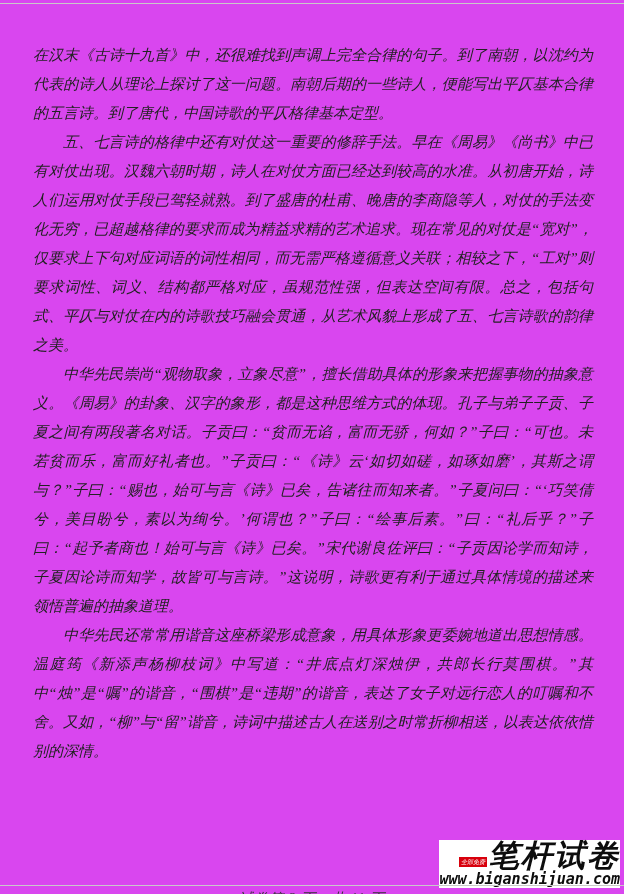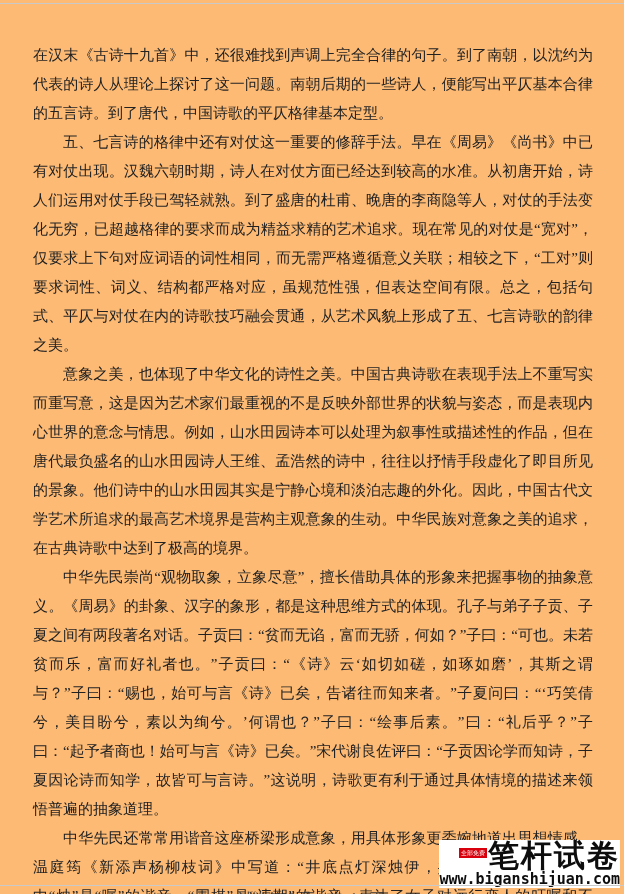--- a/index.html
+++ b/index.html
@@ -3,21 +3,21 @@
 <meta charset="utf-8">
 <style>
   html, body { margin: 0; padding: 0; }
   body {
     width: 624px; height: 894px;
     background: #ffffff;
     font-family: "Liberation Serif", "DejaVu Serif", serif;
     position: relative;
     overflow: hidden;
   }
-  .page { position: absolute; inset: 0; background: #fdba74; }
+  .page { position: absolute; inset: 0; background: #d946ef; font-style: italic; }
   .edge-line {
     position: absolute; left: 0; right: 0; height: 1px;
     background: #c9c9c9;
   }
   .edge-line.top { top: 3px; }
   .edge-line.bottom { top: 885px; }
   .content {
     position: absolute;
     left: 33px; right: 31px; top: 41px;
     color: #222222;
@@ -38,21 +38,21 @@
     margin-top: 48px;
   }
   .logo {
     position: absolute;
     right: 4px; bottom: 6px;
     text-align: right;
     background: #ffffff;
   }
   .logo-top {
     display: flex;
-    align-items: center;
+    align-items: flex-end;
     justify-content: flex-end;
   }
   .free-badge {
     display: inline-block;
     background: #d8000c;
     color: #ffffff;
     font-size: 6px;
     line-height: 1;
     padding: 2px 2px;
     margin: 0 1px 4px 0;
@@ -80,21 +80,20 @@
 </head>
 <body>
 
 <div class="page">
 
   <div class="edge-line top"></div>
 
   <div class="content">
     <p class="para first">在汉末《古诗十九首》中，还很难找到声调上完全合律的句子。到了南朝，以沈约为代表的诗人从理论上探讨了这一问题。南朝后期的一些诗人，便能写出平仄基本合律的五言诗。到了唐代，中国诗歌的平仄格律基本定型。</p>
     <p class="para">五、七言诗的格律中还有对仗这一重要的修辞手法。早在《周易》《尚书》中已有对仗出现。汉魏六朝时期，诗人在对仗方面已经达到较高的水准。从初唐开始，诗人们运用对仗手段已驾轻就熟。到了盛唐的杜甫、晚唐的李商隐等人，对仗的手法变化无穷，已超越格律的要求而成为精益求精的艺术追求。现在常见的对仗是“宽对”，仅要求上下句对应词语的词性相同，而无需严格遵循意义关联；相较之下，“工对”则要求词性、词义、结构都严格对应，虽规范性强，但表达空间有限。总之，包括句式、平仄与对仗在内的诗歌技巧融会贯通，从艺术风貌上形成了五、七言诗歌的韵律之美。</p>
-    <p class="para">意象之美，也体现了中华文化的诗性之美。中国古典诗歌在表现手法上不重写实而重写意，这是因为艺术家们最重视的不是反映外部世界的状貌与姿态，而是表现内心世界的意念与情思。例如，山水田园诗本可以处理为叙事性或描述性的作品，但在唐代最负盛名的山水田园诗人王维、孟浩然的诗中，往往以抒情手段虚化了即目所见的景象。他们诗中的山水田园其实是宁静心境和淡泊志趣的外化。因此，中国古代文学艺术所追求的最高艺术境界是营构主观意象的生动。中华民族对意象之美的追求，在古典诗歌中达到了极高的境界。</p>
     <p class="para">中华先民崇尚“观物取象，立象尽意”，擅长借助具体的形象来把握事物的抽象意义。《周易》的卦象、汉字的象形，都是这种思维方式的体现。孔子与弟子子贡、子夏之间有两段著名对话。子贡曰：“贫而无谄，富而无骄，何如？”子曰：“可也。未若贫而乐，富而好礼者也。”子贡曰：“《诗》云‘如切如磋，如琢如磨’，其斯之谓与？”子曰：“赐也，始可与言《诗》已矣，告诸往而知来者。”子夏问曰：“‘巧笑倩兮，美目盼兮，素以为绚兮。’何谓也？”子曰：“绘事后素。”曰：“礼后乎？”子曰：“起予者商也！始可与言《诗》已矣。”宋代谢良佐评曰：“子贡因论学而知诗，子夏因论诗而知学，故皆可与言诗。”这说明，诗歌更有利于通过具体情境的描述来领悟普遍的抽象道理。</p>
     <p class="para">中华先民还常常用谐音这座桥梁形成意象，用具体形象更委婉地道出思想情感。温庭筠《新添声杨柳枝词》中写道：“井底点灯深烛伊，共郎长行莫围棋。”其中“烛”是“嘱”的谐音，“围棋”是“违期”的谐音，表达了女子对远行恋人的叮嘱和不舍。又如，“柳”与“留”谐音，诗词中描述古人在送别之时常折柳相送，以表达依依惜别的深情。</p>
   </div>
 
   <div class="footer-pageno">试卷第 2 页，共 11 页</div>
 
   <div class="logo">
     <div class="logo-top">
       <span class="free-badge">全部免费</span>
       <span class="logo-title">笔杆试卷</span>

